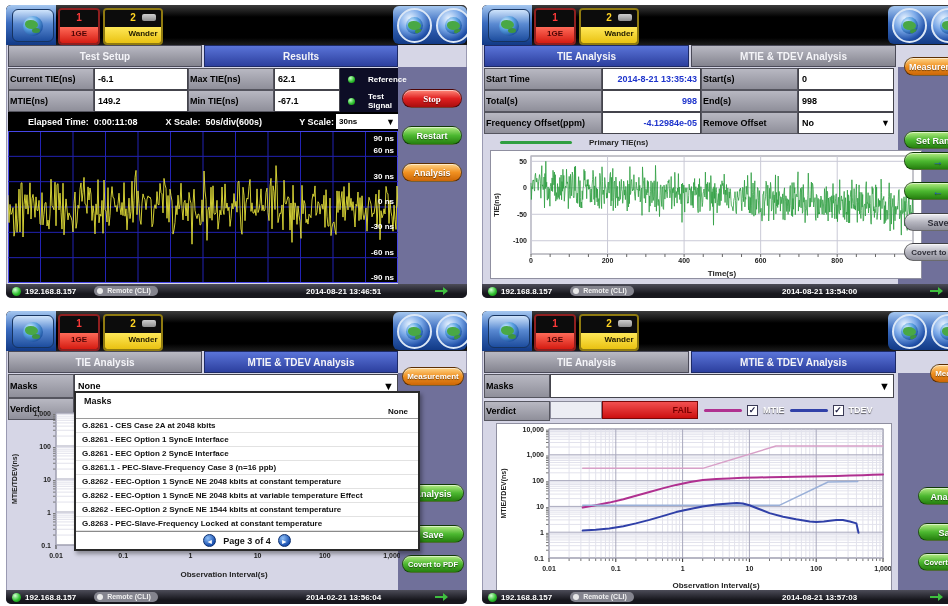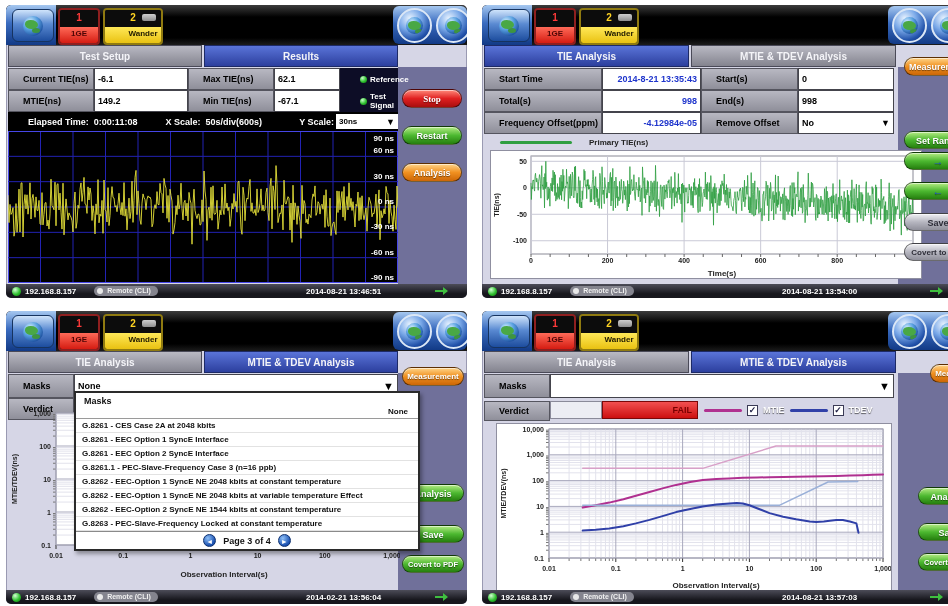--- a/index.html
+++ b/index.html
@@ -67,25 +67,25 @@
         box-sizing:border-box;cursor:pointer;}
   .pill-red{background:linear-gradient(180deg,#ff8a7a,#e02020 50%,#a80e0e);font-family:Liberation Serif, serif;}
   .pill-green{background:linear-gradient(180deg,#b4ec84,#4cb830 50%,#257e0e);}
   .pill-orange{background:linear-gradient(180deg,#ffd488,#f09020 50%,#cc6606);}
   .pill-gray{background:linear-gradient(180deg,#f0f0f4,#b6b6c0 50%,#8f8f9a);color:#2e2e38;text-shadow:none;}
 
   
   .frow{position:absolute;display:flex;}
   .cell{box-sizing:border-box;font-weight:bold;font-size:9px;overflow:hidden;white-space:nowrap;}
   .c-label{background:linear-gradient(180deg,#b8b8c2,#8f8f9a);border:1px solid #55555f;
-           color:#000;padding:0 0 0 14px;line-height:20px;}
+           color:#000;padding:0 0 0 1px;line-height:20px;}
   .c-value{background:#fff;border:1px solid #44444c;color:#000;padding:0 3px;line-height:20px;}
   .c-blue{color:#1f35cc;text-align:right;}
   .led-cell{background:#0d0d26;color:#fff;font-size:8px;display:flex;align-items:center;
-           gap:3px;padding-left:20px;box-sizing:border-box;font-weight:bold;}
+           gap:13px;padding-left:8px;box-sizing:border-box;font-weight:bold;}
   .led{width:7px;height:7px;border-radius:50%;flex:0 0 auto;
            background:radial-gradient(circle at 35% 30%,#c8ffc8,#2fc02f 55%,#0e7a0e);}
   .dd-arrow{float:right;font-size:9px;color:#000;margin-left:auto;}
 
   
   .inforow{position:absolute;left:2px;top:107px;width:390px;height:19px;background:#000;
            color:#fff;font-weight:bold;font-size:9px;display:flex;align-items:center;}
   .ybox{width:62px;height:15px;background:#fff;color:#000;margin-left:2px;display:flex;
            align-items:center;padding:0 3px;box-sizing:border-box;font-size:8px;font-weight:bold;}
   .chart-black{position:absolute;left:2px;top:126px;width:390px;height:152px;background:#000;}

